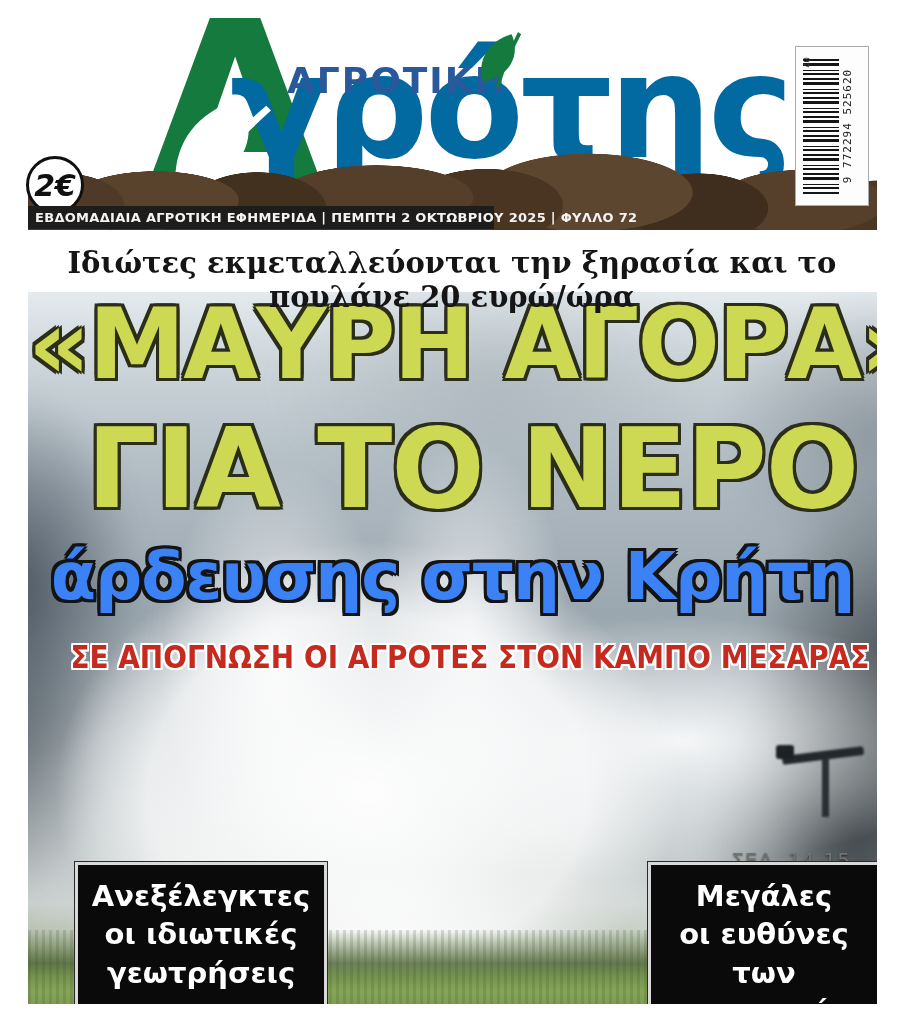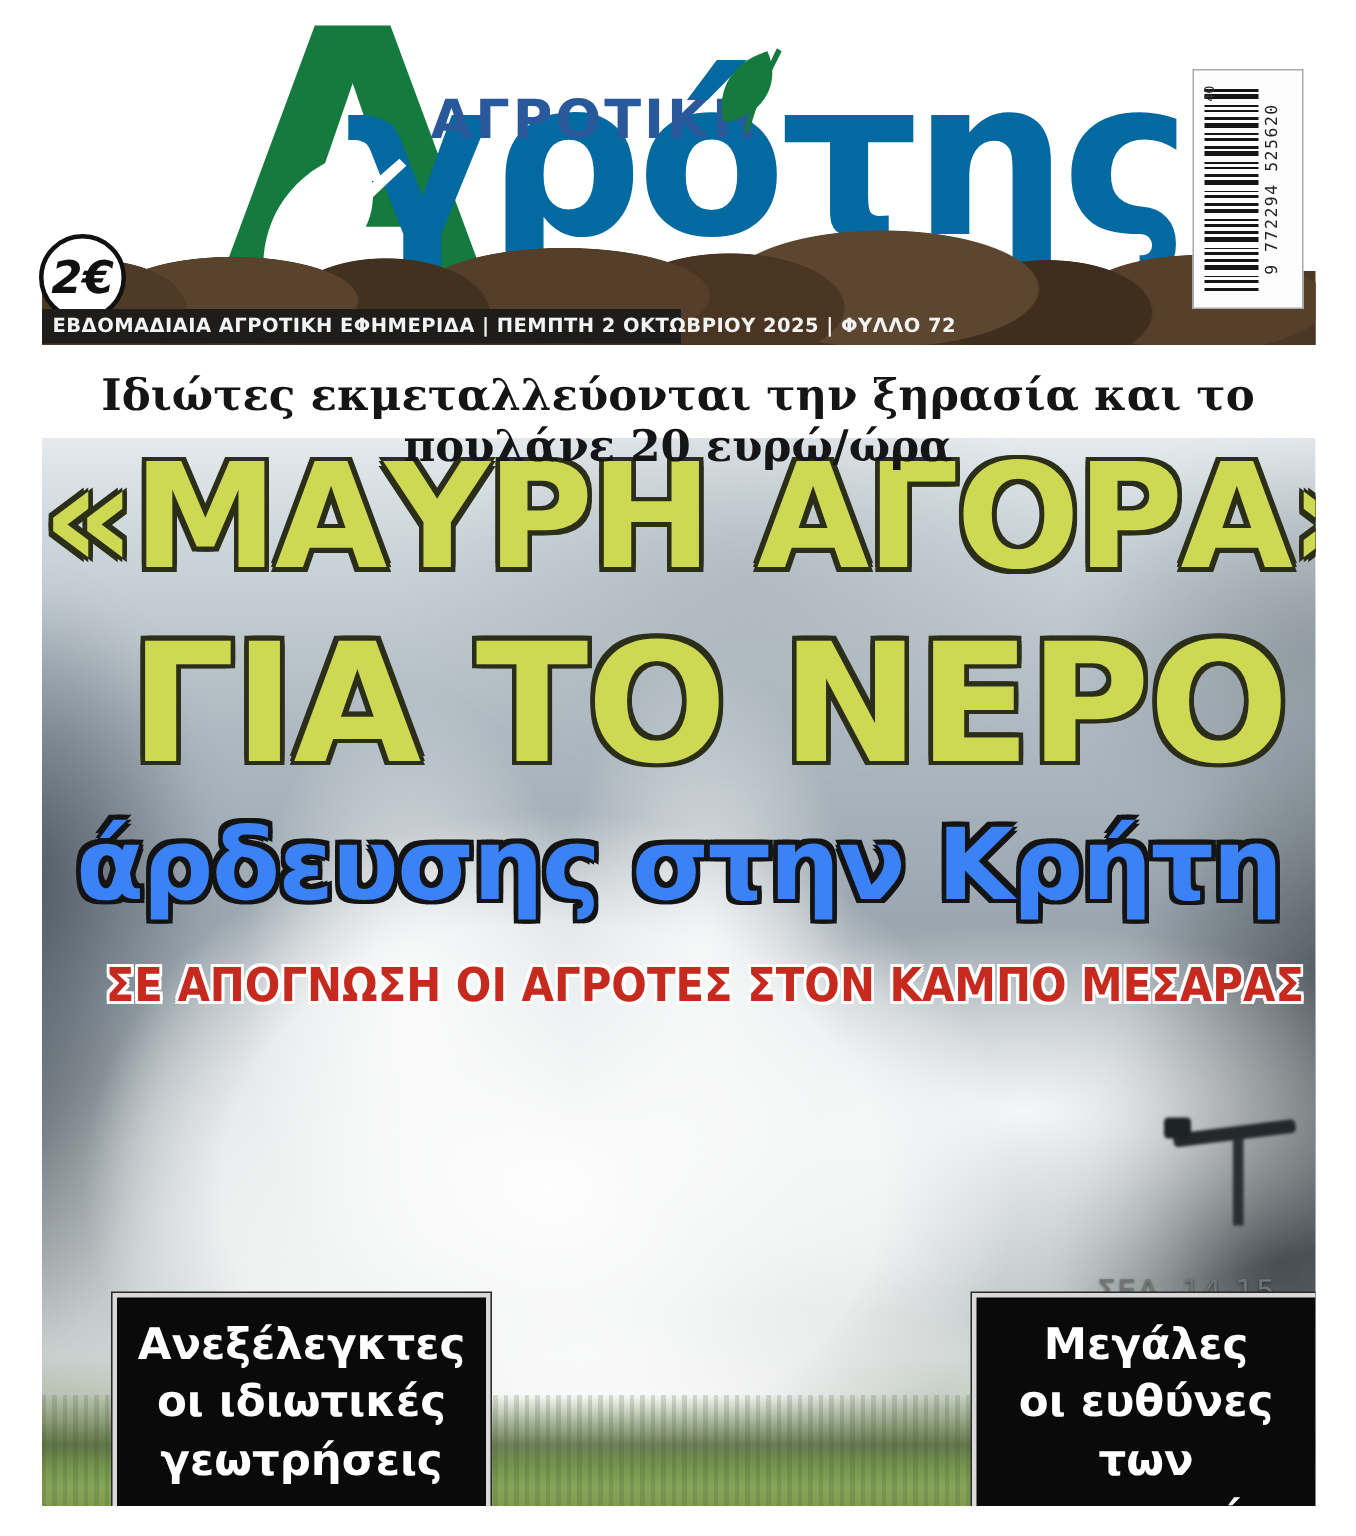--- a/index.html
+++ b/index.html
@@ -27,21 +27,21 @@
       radial-gradient(100px 54px at 27% 74%, #42311f 69%, rgba(0,0,0,0) 70%),
       radial-gradient(140px 46px at 41% 58%, #553f2a 69%, rgba(0,0,0,0) 70%),
       radial-gradient(110px 52px at 54% 68%, #4a3522 69%, rgba(0,0,0,0) 70%),
       radial-gradient(150px 56px at 66% 52%, #5d4630 69%, rgba(0,0,0,0) 70%),
       radial-gradient(100px 50px at 79% 72%, #3f2e1d 69%, rgba(0,0,0,0) 70%),
       radial-gradient(120px 46px at 91% 64%, #56402b 69%, rgba(0,0,0,0) 70%),
       radial-gradient(90px 42px at 100% 74%, #4a3724 69%, rgba(0,0,0,0) 70%),
       radial-gradient(60px 30px at 35% 64%, #6b5139 69%, rgba(0,0,0,0) 70%),
       radial-gradient(70px 34px at 60% 66%, #2e2117 69%, rgba(0,0,0,0) 70%),
       linear-gradient(180deg, rgba(0,0,0,0) 0 46%, #46331f 46% 100%);}
-  .tagline-bar{position:absolute;left:28px;top:206px;width:426px;height:23px;background:#1e1d1b;
+  .tagline-bar{position:absolute;left:28px;top:206px;width:466px;height:23px;background:#1e1d1b;
     z-index:7;display:flex;align-items:center;padding-left:7px;box-sizing:border-box;}
   .tagline-bar span{color:#f3f3f3;font-size:13px;font-weight:bold;letter-spacing:.3px;white-space:nowrap;}
 
   
   .barcode-box{position:absolute;left:795px;top:46px;width:72px;height:158px;background:#fdfdfd;
     border:1px solid #aaa;z-index:6;overflow:hidden;}
   .barcode-rot{position:absolute;left:-36px;top:51px;width:142px;height:56px;
     transform:rotate(-90deg);display:flex;flex-direction:column;align-items:center;}
   .barcode-bars{width:136px;height:36px;background:
      repeating-linear-gradient(90deg,#151515 0 2px,rgba(0,0,0,0) 2px 5px,#151515 5px 7px,

